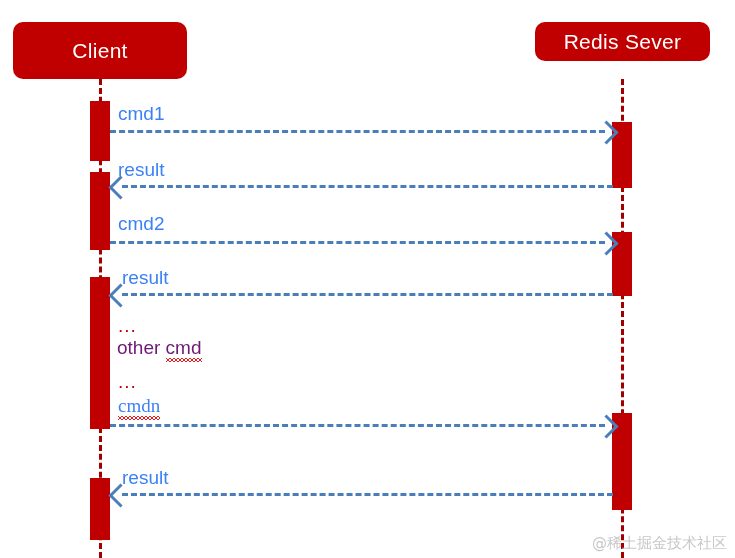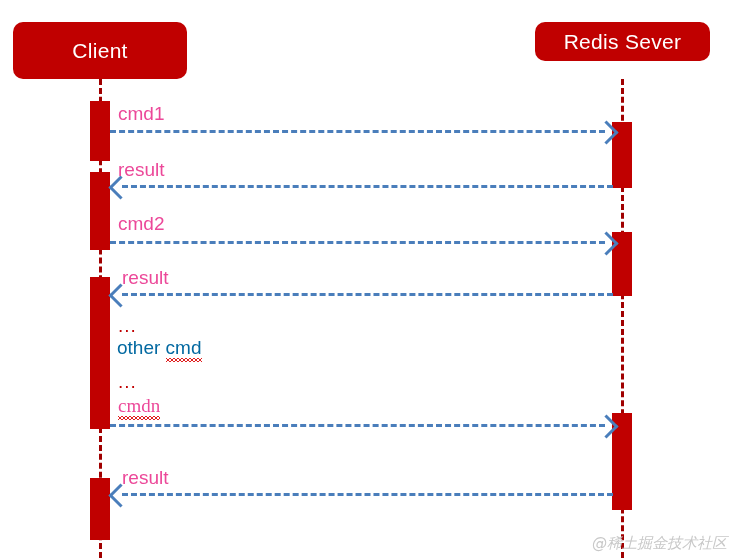--- a/index.html
+++ b/index.html
@@ -69,26 +69,26 @@
     transform: rotate(45deg);
   }
   .arrowhead.left {
     transform: rotate(-135deg);
   }
 
   
   .msg-label {
     position: absolute;
     font-size: 19px;
-    color: #ec4899;
+    color: #3b82f6;
     white-space: nowrap;
     line-height: 1;
   }
   .msg-label.red {
-    color: #0369a1;
+    color: #701a75;
   }
   .msg-label.ellipsis {
     color: #C00000;
     font-size: 19px;
     letter-spacing: 1px;
   }
 
   
   .squiggle {
     position: relative;
@@ -108,21 +108,20 @@
     background-repeat: repeat-x;
   }
 
   
   .watermark {
     position: absolute;
     font-size: 15px;
     color: #C8C8C8;
     white-space: nowrap;
     font-family: "DejaVu Sans", "Liberation Sans", sans-serif;
-    font-style: italic;
   }
 </style>
 </head>
 <body>
 
 <div id="canvas">
 
   <div class="participant" style="left:13px; top:22px; width:174px; height:57px;">
     <span class="participant-label">Client</span>
   </div>

